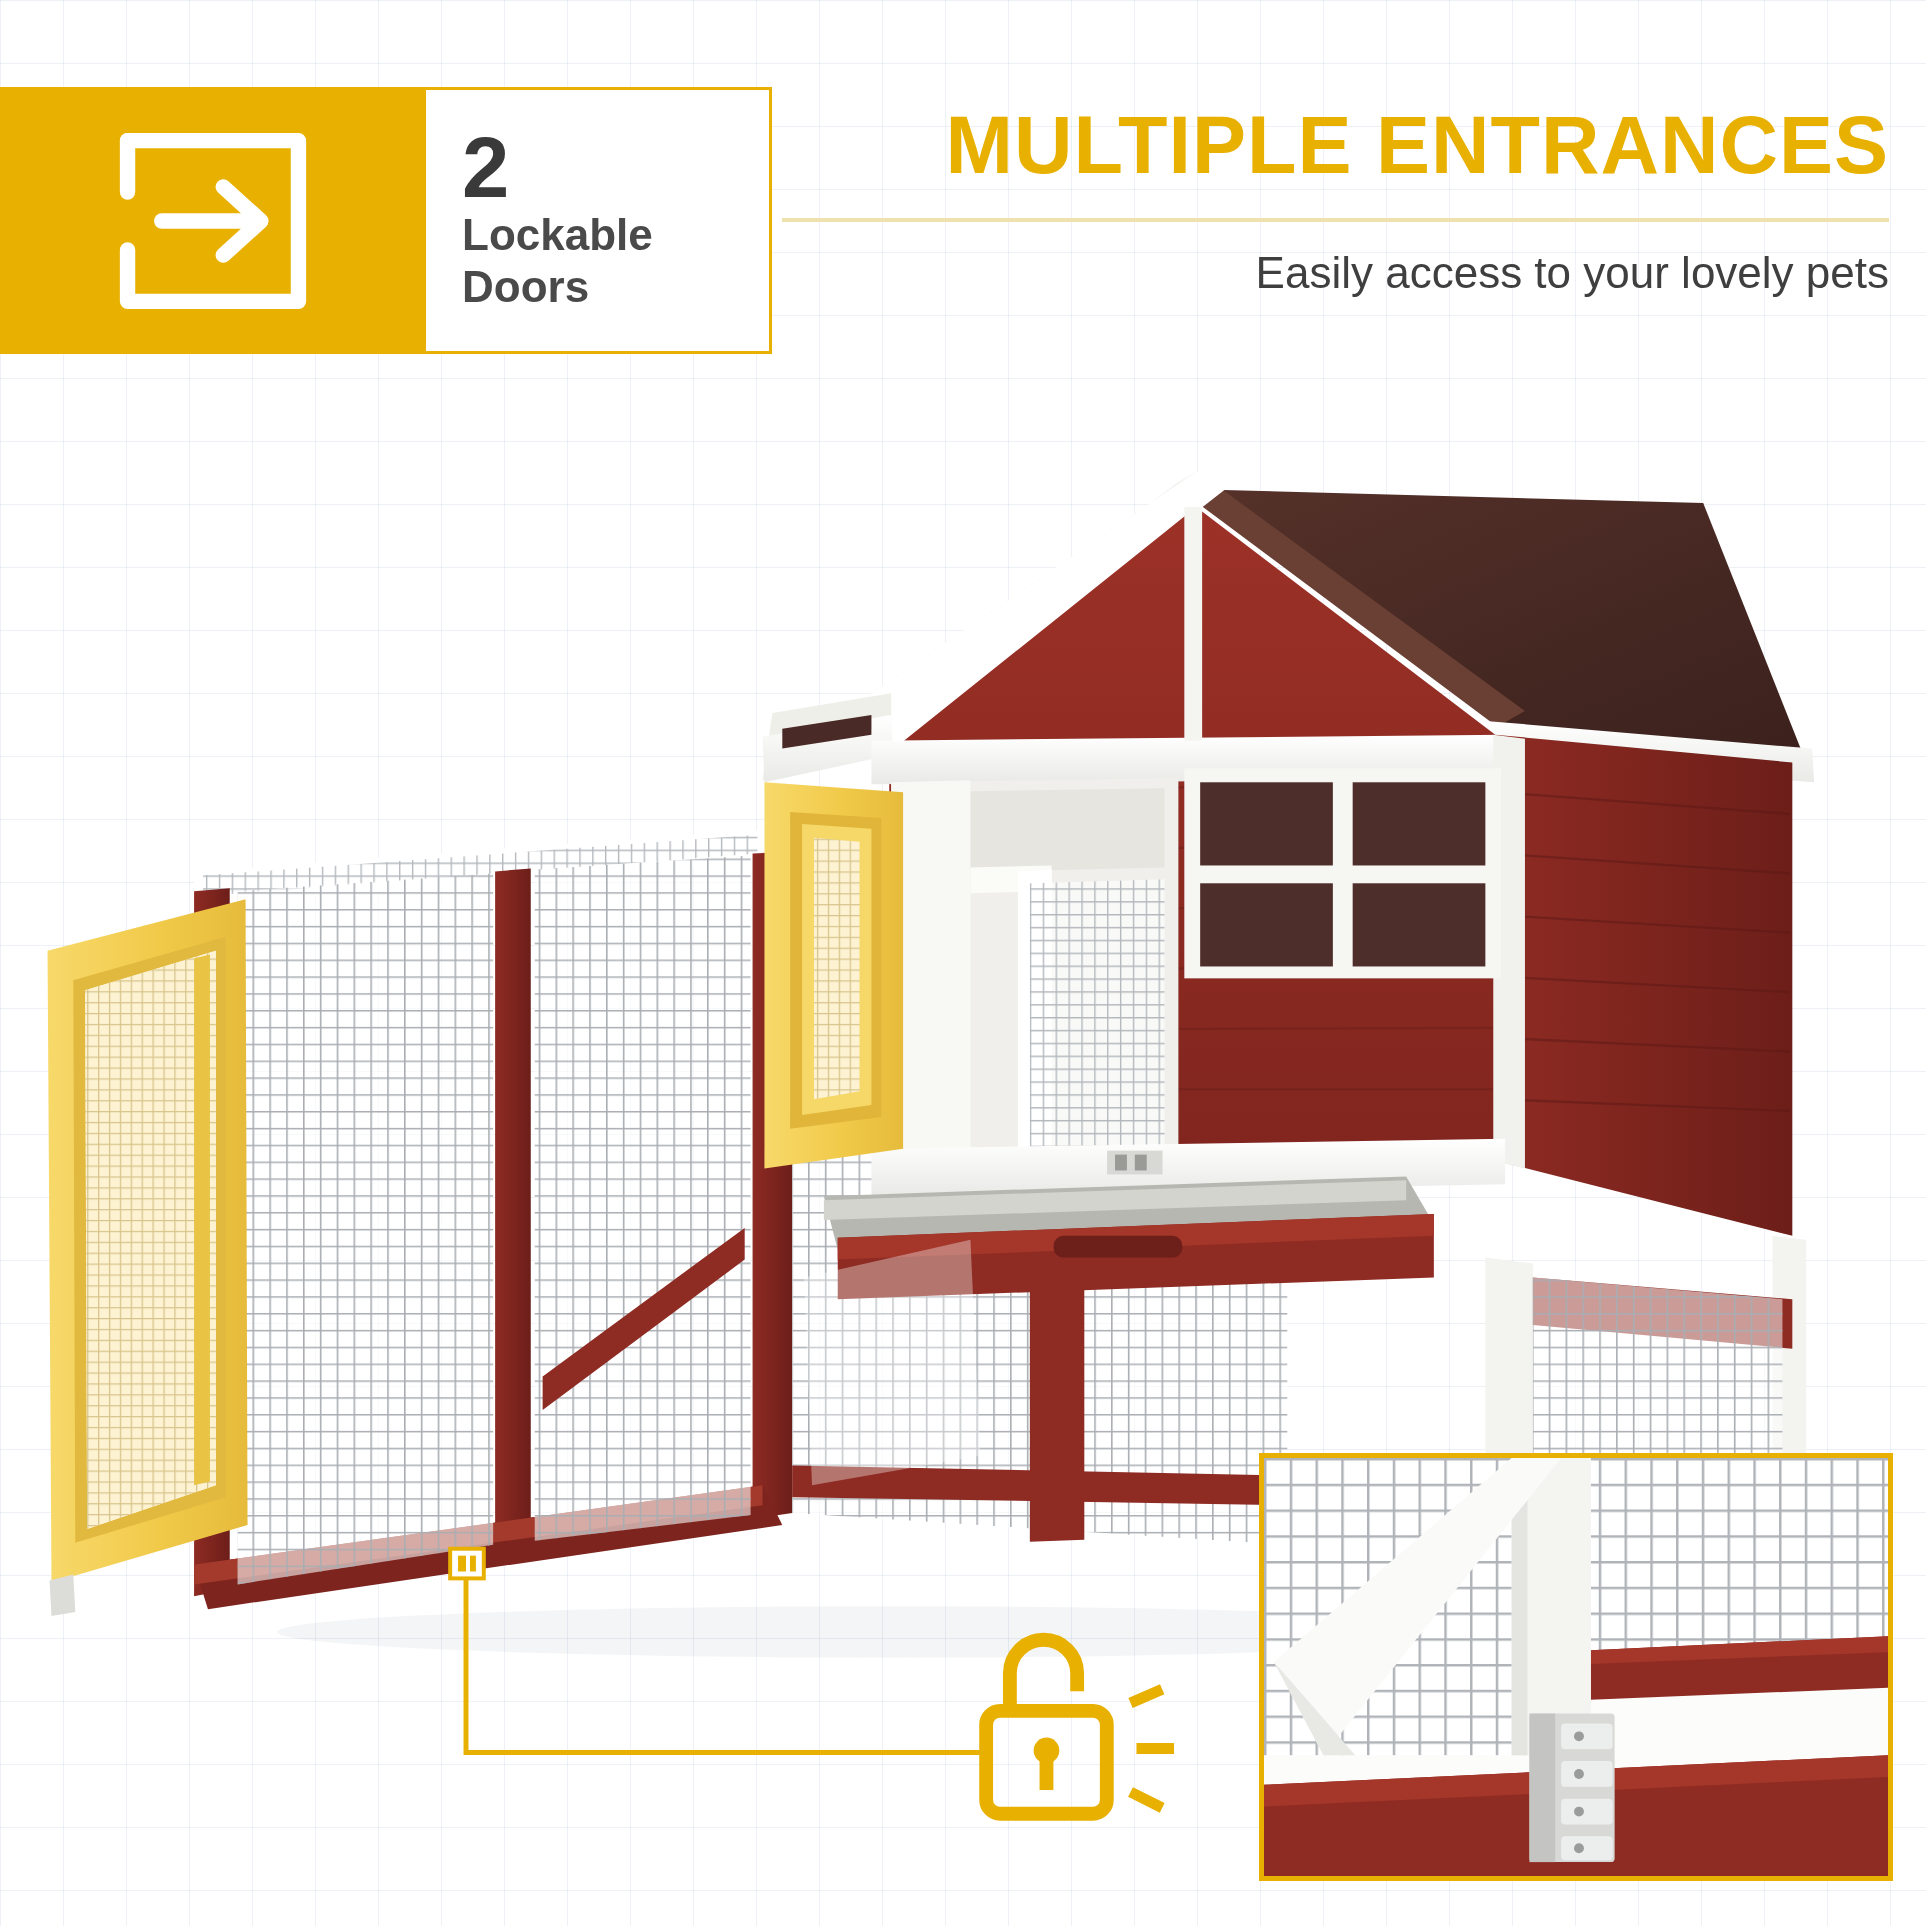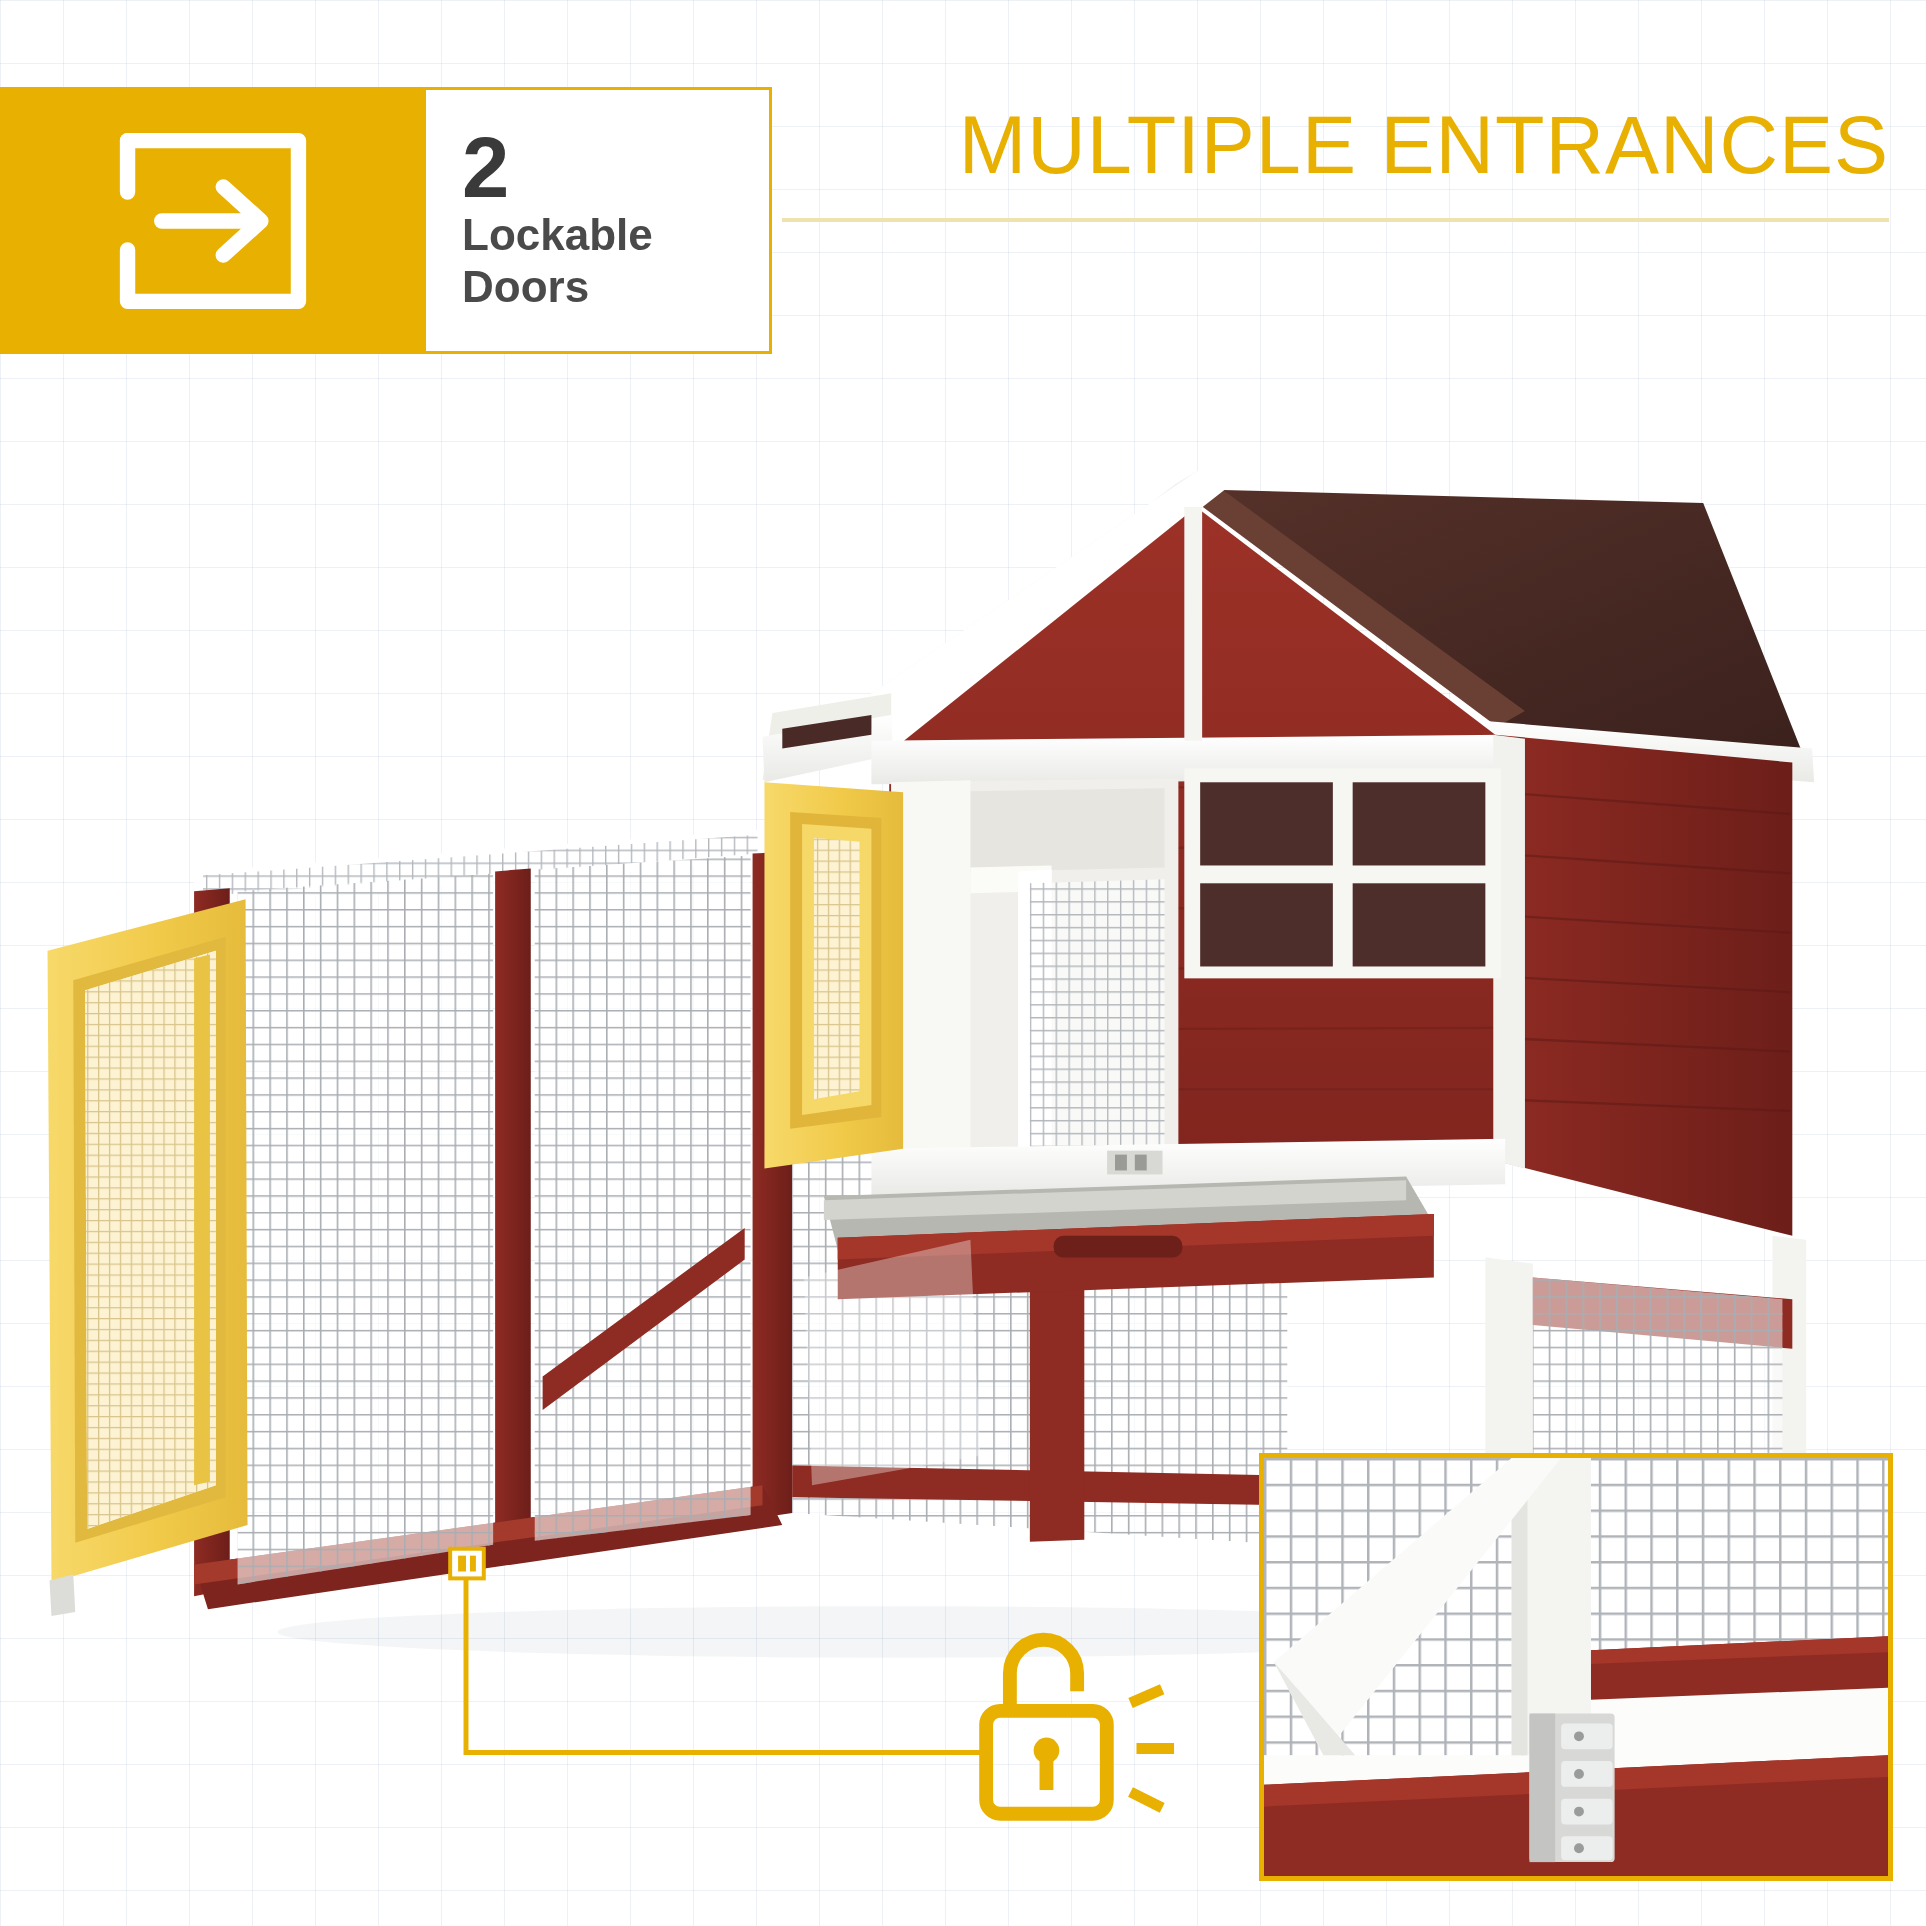--- a/index.html
+++ b/index.html
@@ -44,21 +44,21 @@
   }
   .badge-line{
     font-size:44px;line-height:1.18;color:#4a4a4a;font-weight:bold;
   }
   
   #headline{
     position:absolute;left:782px;top:99px;width:1107px;
     z-index:4;text-align:right;
   }
   #headline-title{
-    font-size:81px;font-weight:normal;letter-spacing:1px;color:#e8b000;
+    font-size:81px;font-weight:bold;letter-spacing:1px;color:#e8b000;
     white-space:nowrap;
   }
   #headline-rule{
     height:4px;background:#f0e2ae;margin:26px 0 26px auto;width:100%;
   }
   #headline-sub{
     font-size:44px;color:#3f3f3f;
   }
   
   #photo{position:absolute;inset:0;z-index:2;}
@@ -358,14 +358,15 @@
   <div id="badge-white">
     <div id="badge-number">2</div>
     <div class="badge-line">Lockable</div>
     <div class="badge-line">Doors</div>
   </div>
 </div>
 
 <div id="headline">
   <div id="headline-title">MULTIPLE ENTRANCES</div>
   <div id="headline-rule"></div>
+  <div id="headline-sub">Easily access to your lovely pets</div>
 </div>
 
 
 </body></html>

